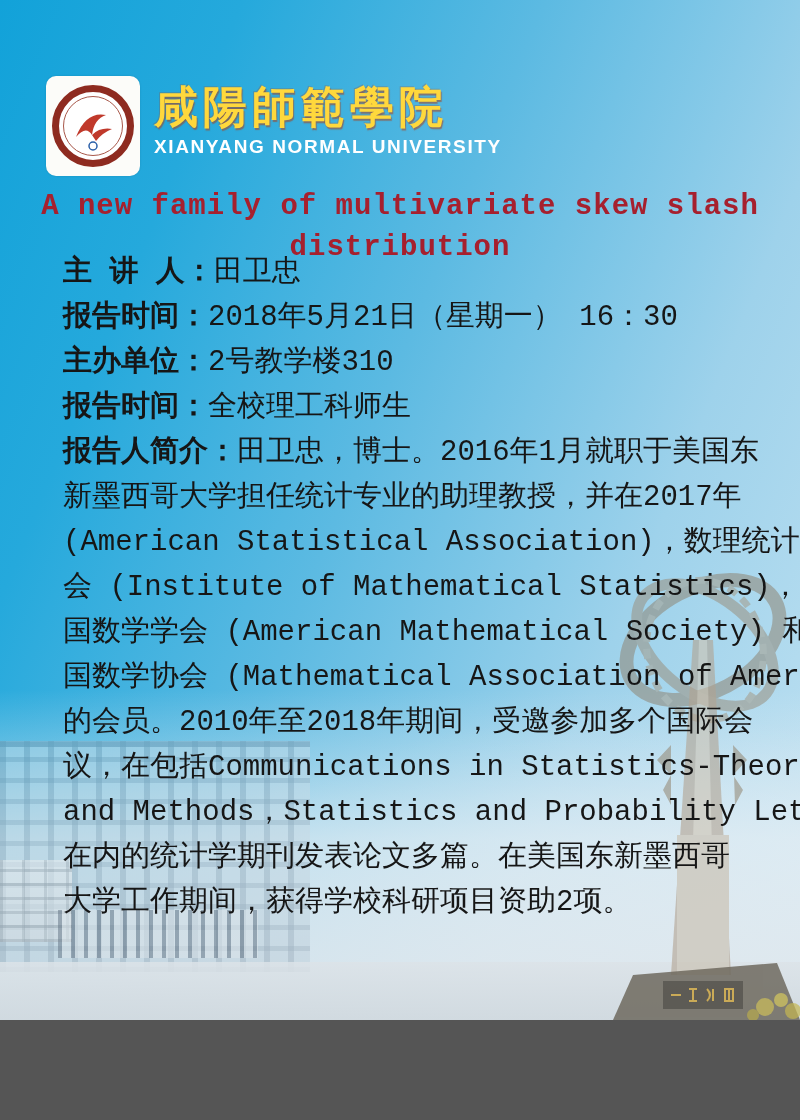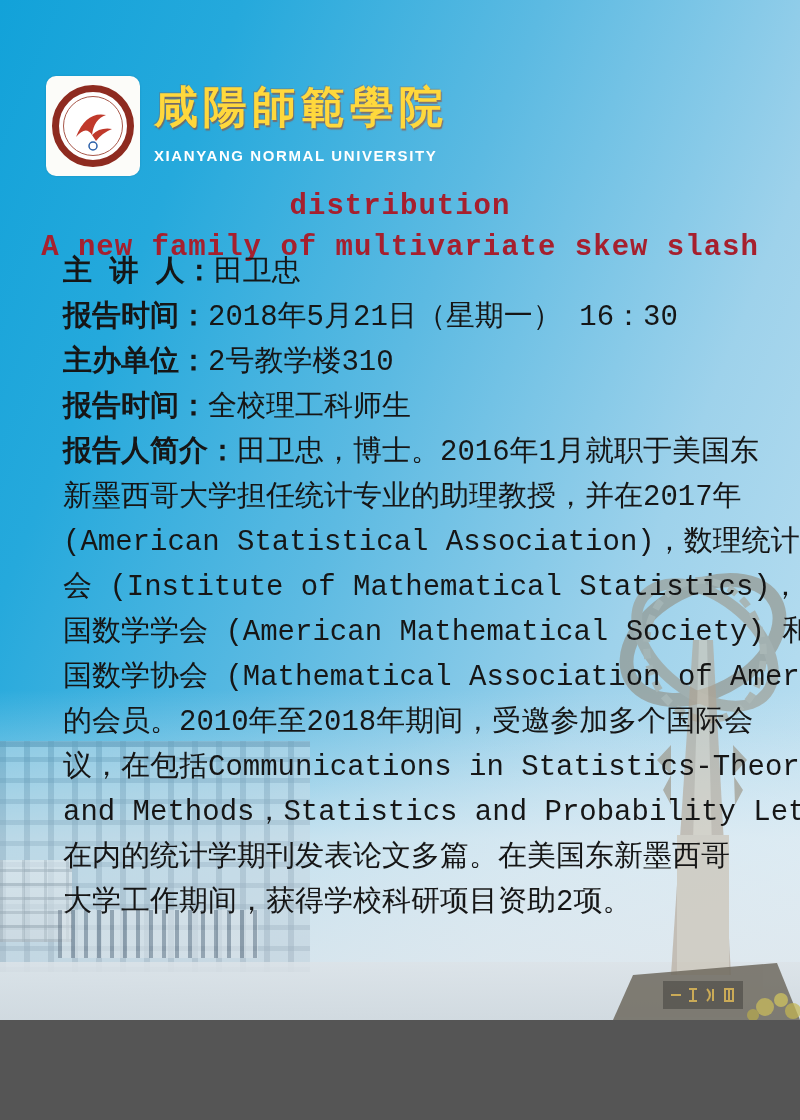--- a/index.html
+++ b/index.html
@@ -33,21 +33,21 @@
   .logo-row{position:absolute;top:76px;left:46px;display:flex;align-items:flex-start;z-index:3;}
   .logo-badge{width:94px;height:100px;background:#fcfcf9;border-radius:10px;
     display:flex;align-items:center;justify-content:center;box-shadow:0 0 2px rgba(0,0,0,.15);}
   .emblem{width:82px;height:82px;border-radius:50%;border:7px solid #8e2b20;background:#fff;
     position:relative;box-sizing:border-box;display:flex;align-items:center;justify-content:center;}
   .emblem-ring{position:absolute;inset:4px;border-radius:50%;border:1px solid #a8584a;}
   .logo-text{margin-left:14px;padding-top:6px;}
   .logo-cn{font-family:"Liberation Serif","DejaVu Serif",serif;font-weight:bold;
     font-size:44px;line-height:52px;color:#ffd83c;letter-spacing:5px;
     text-shadow:1px 2px 1px rgba(173,62,20,.55), -1px -1px 0 rgba(173,62,20,.25);}
-  .logo-en{font-size:15px;font-weight:bold;color:#ffffff;letter-spacing:1.6px;margin-top:13px;}
+  .logo-en{font-size:19px;font-weight:bold;color:#ffffff;letter-spacing:1.6px;margin-top:2px;}
   
   .title{position:absolute;top:186px;left:0;width:800px;text-align:center;z-index:3;
     color:#a6202e;font-family:"Liberation Mono","DejaVu Sans Mono",monospace;
     font-size:29px;font-weight:bold;letter-spacing:1px;}
   .title-line{height:41px;line-height:41px;}
   
   .body-text{position:absolute;left:63px;top:250px;width:690px;z-index:3;color:#161616;
     font-family:"Liberation Mono","DejaVu Sans Mono",monospace;}
   .line{height:45px;line-height:45px;font-size:29px;white-space:nowrap;}
   .lbl{font-weight:bold;}
@@ -110,22 +110,22 @@
         </svg>
       </div>
     </div>
     <div class="logo-text">
       <div class="logo-cn">咸陽師範學院</div>
       <div class="logo-en">XIANYANG NORMAL UNIVERSITY</div>
     </div>
   </div>
 
   <div class="title">
+    <div class="title-line">A new family of multivariate skew slash</div>
     <div class="title-line">distribution</div>
-    <div class="title-line">A new family of multivariate skew slash</div>
   </div>
 
   <div class="body-text">
     <div>
         <div class="line"><span class="lbl">主 讲 人：</span><span>田卫忠</span></div>
         <div class="line"><span class="lbl">报告时间：</span><span>2018年5月21日（星期一） 16：30</span></div>
         <div class="line"><span class="lbl">主办单位：</span><span>2号教学楼310</span></div>
         <div class="line"><span class="lbl">报告时间：</span><span>全校理工科师生</span></div>
       </div>
     <div>

